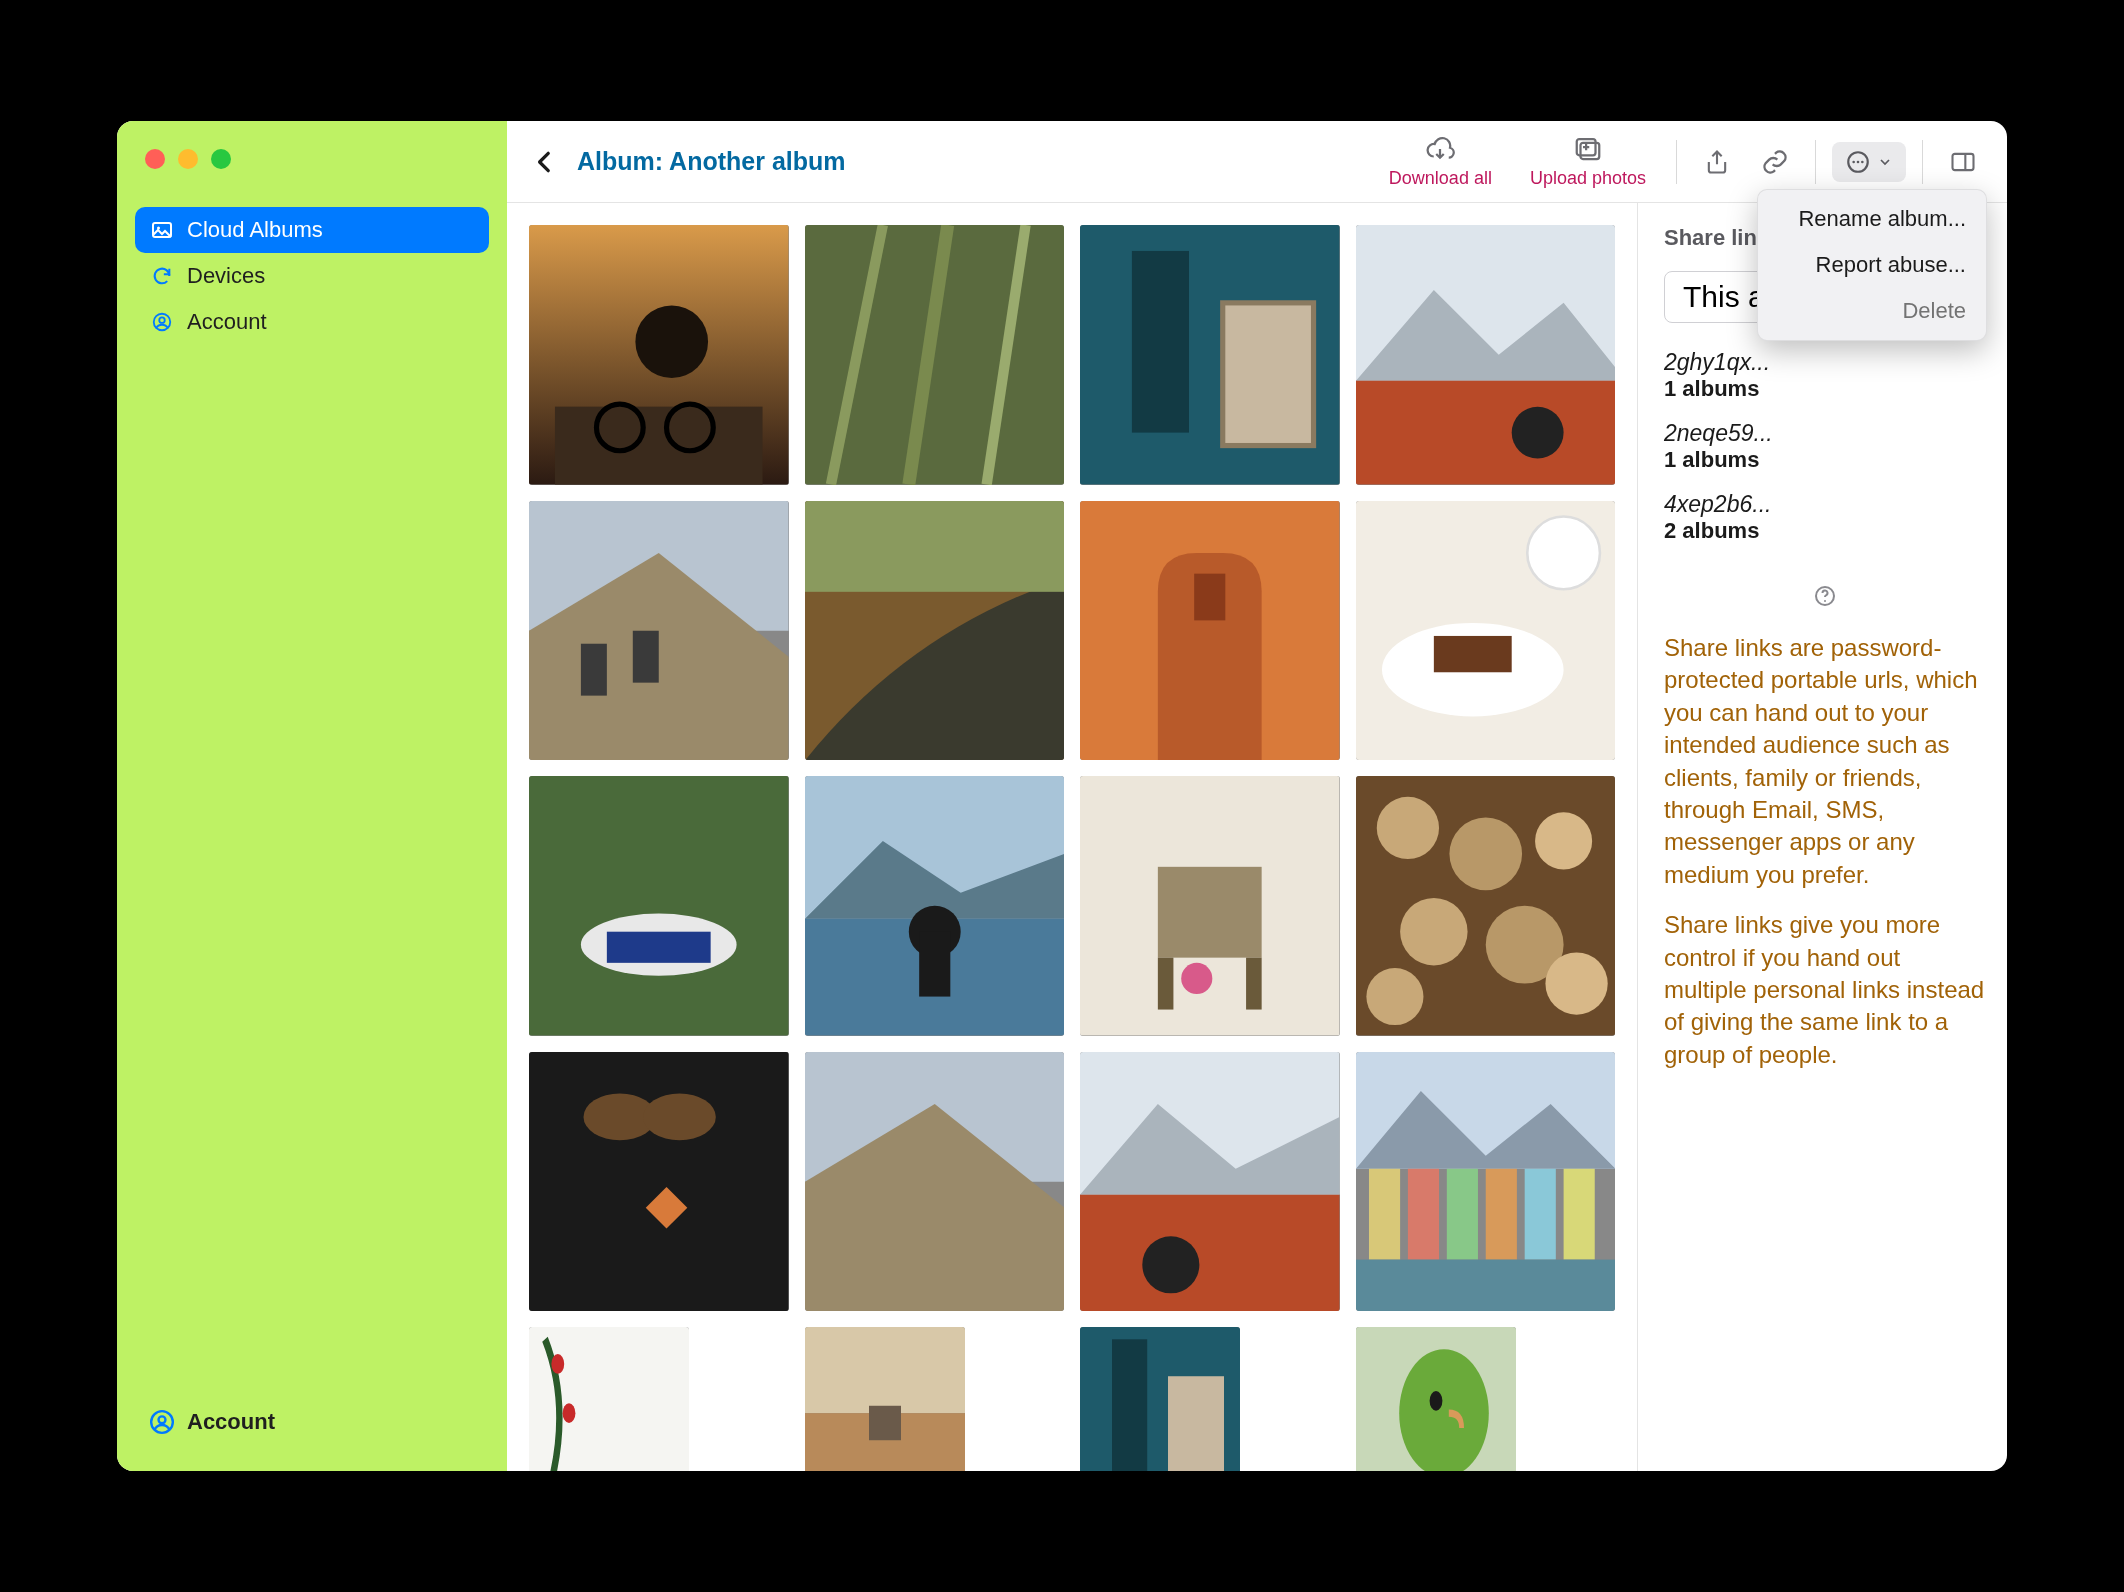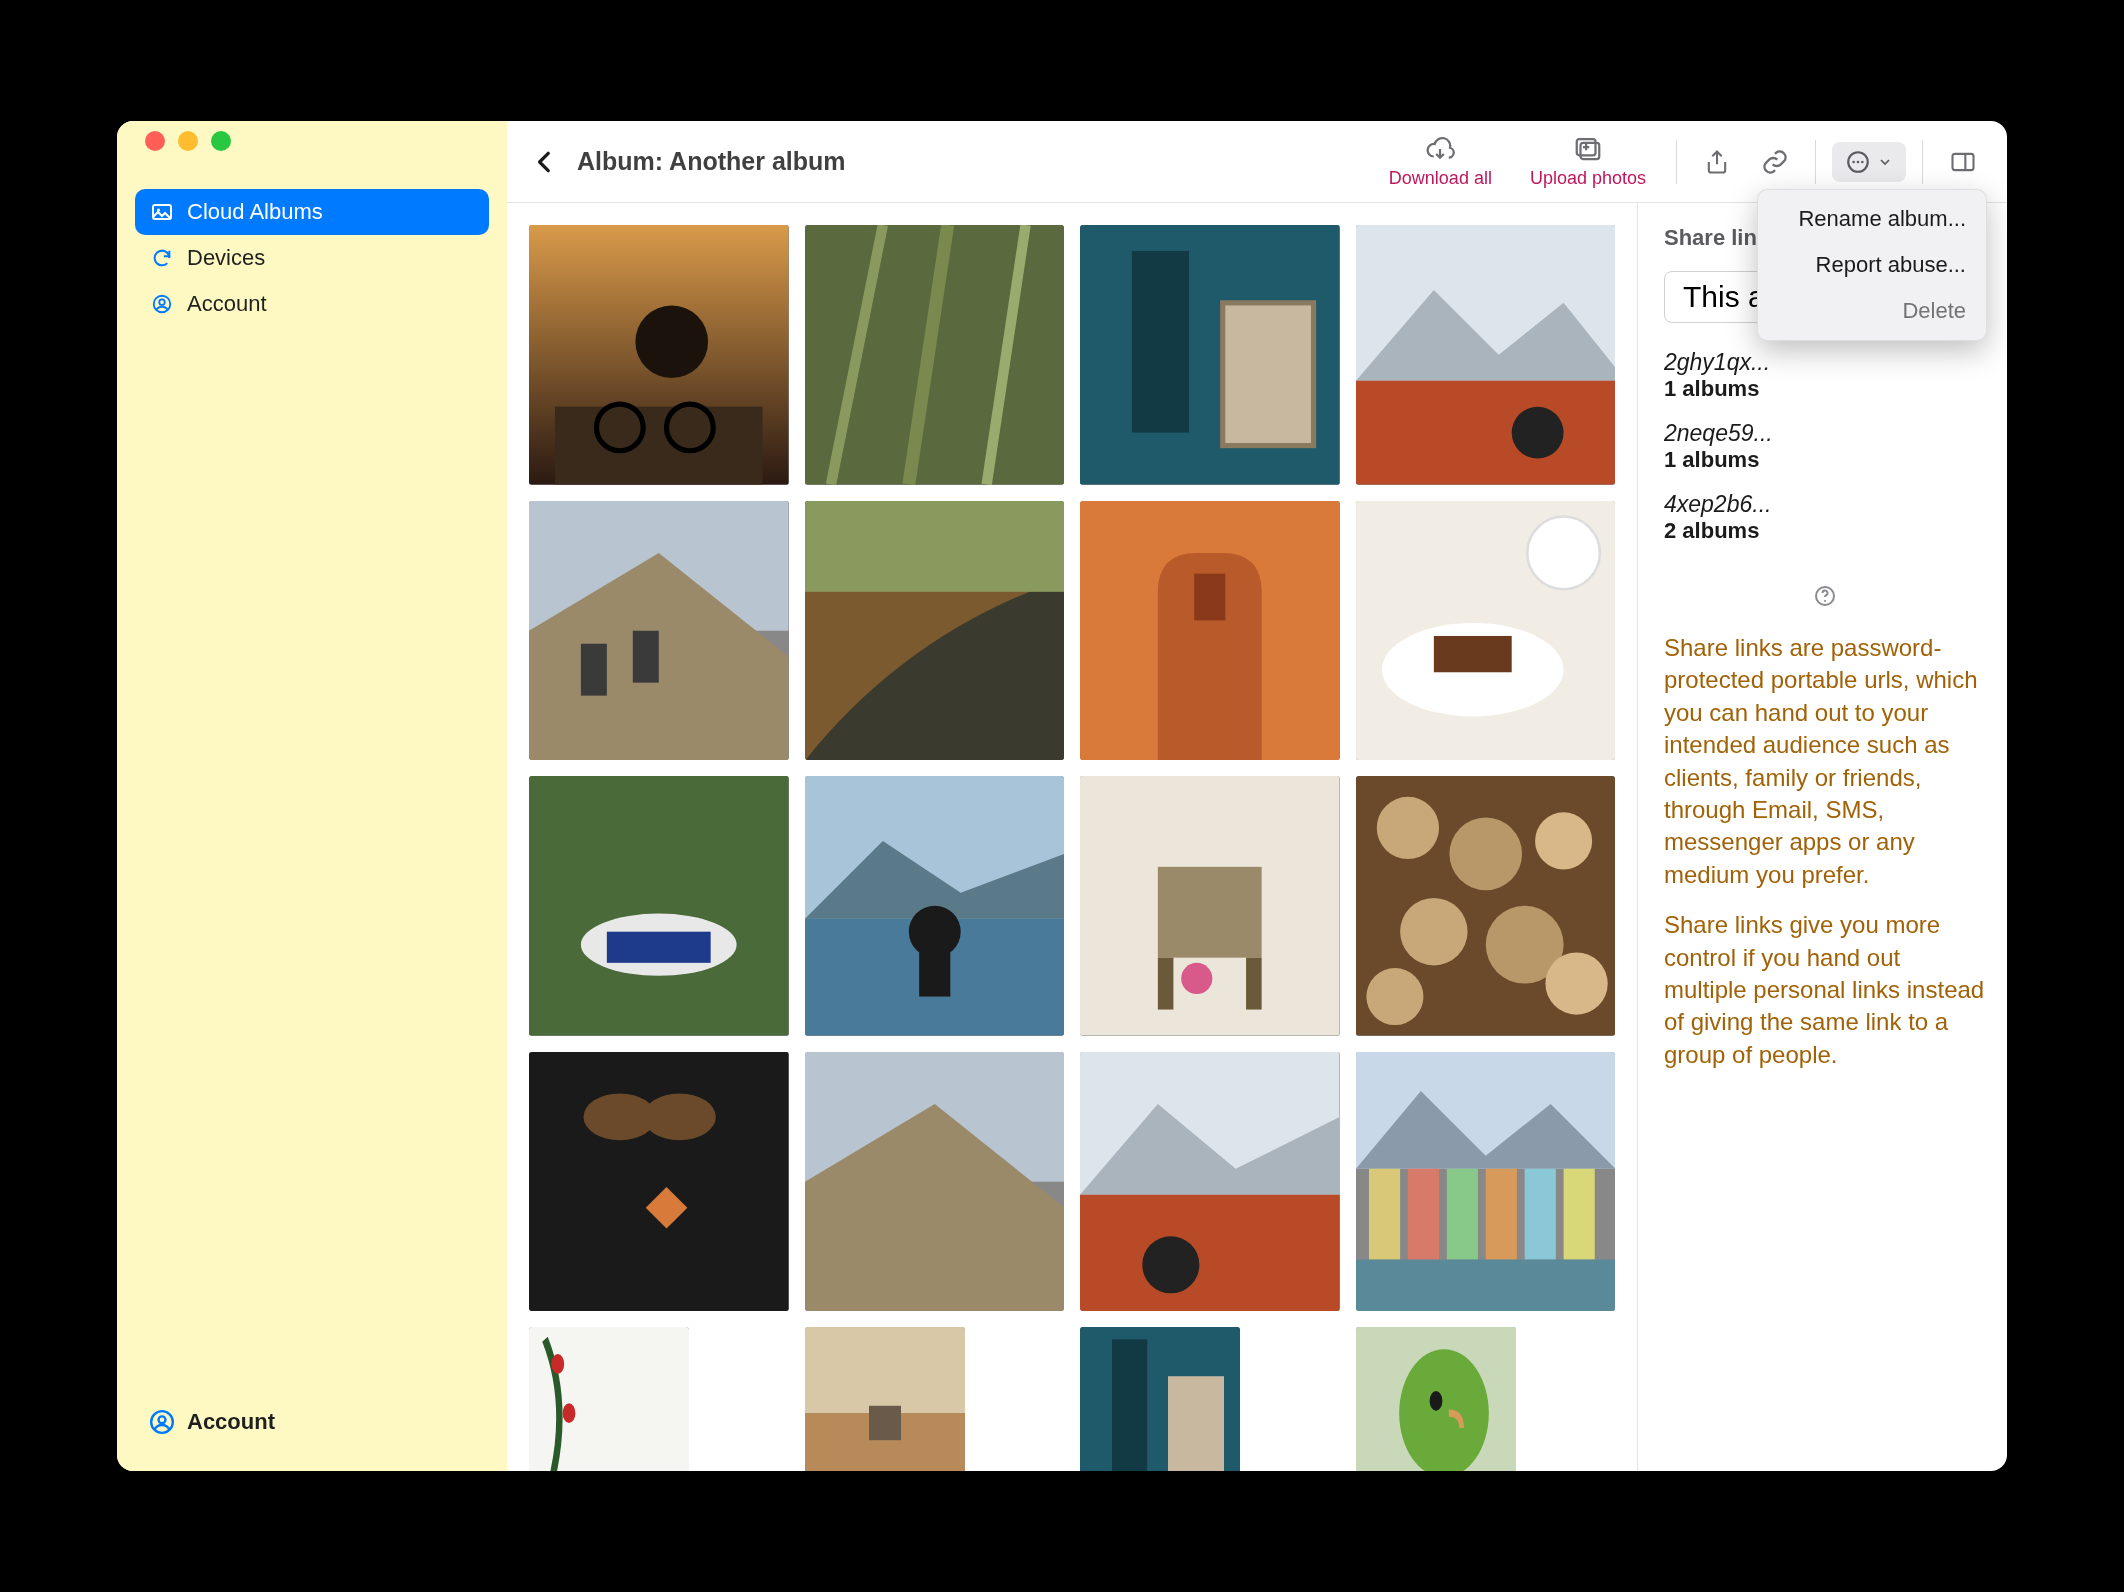--- a/index.html
+++ b/index.html
@@ -16,24 +16,24 @@
   width: 1890px;
   height: 1350px;
   background: #fff;
   border-radius: 16px;
   overflow: hidden;
   display: flex;
   box-shadow: 0 30px 80px rgba(0,0,0,0.6);
 }
 .sidebar {
   width: 390px;
-  background: #fef9c3;
+  background: #bef264;
   display: flex;
   flex-direction: column;
-  padding-top: 10px;
+  padding-top: 28px;
 }
 .traffic-lights {
   display: flex;
   gap: 13px;
   padding-left: 28px;
   padding-bottom: 38px;
 }
 .tl { width: 20px; height: 20px; border-radius: 50%; }
 .tl.red { background: #ff5f57; }
 .tl.yellow { background: #febc2e; }
@@ -71,21 +71,21 @@
   position: relative;
 }
 .back-btn {
   width: 36px; height: 36px;
   display: flex; align-items:center; justify-content:center;
   cursor: pointer;
 }
 .title {
   font-size: 25px;
   font-weight: 700;
-  color: #404040;
+  color: #0369a1;
   margin-left: 4px;
 }
 .toolbar-spacer { flex: 1; }
 .tool-btn {
   display: flex;
   flex-direction: column;
   align-items: center;
   justify-content: center;
   gap: 4px;
   padding: 4px 14px;

